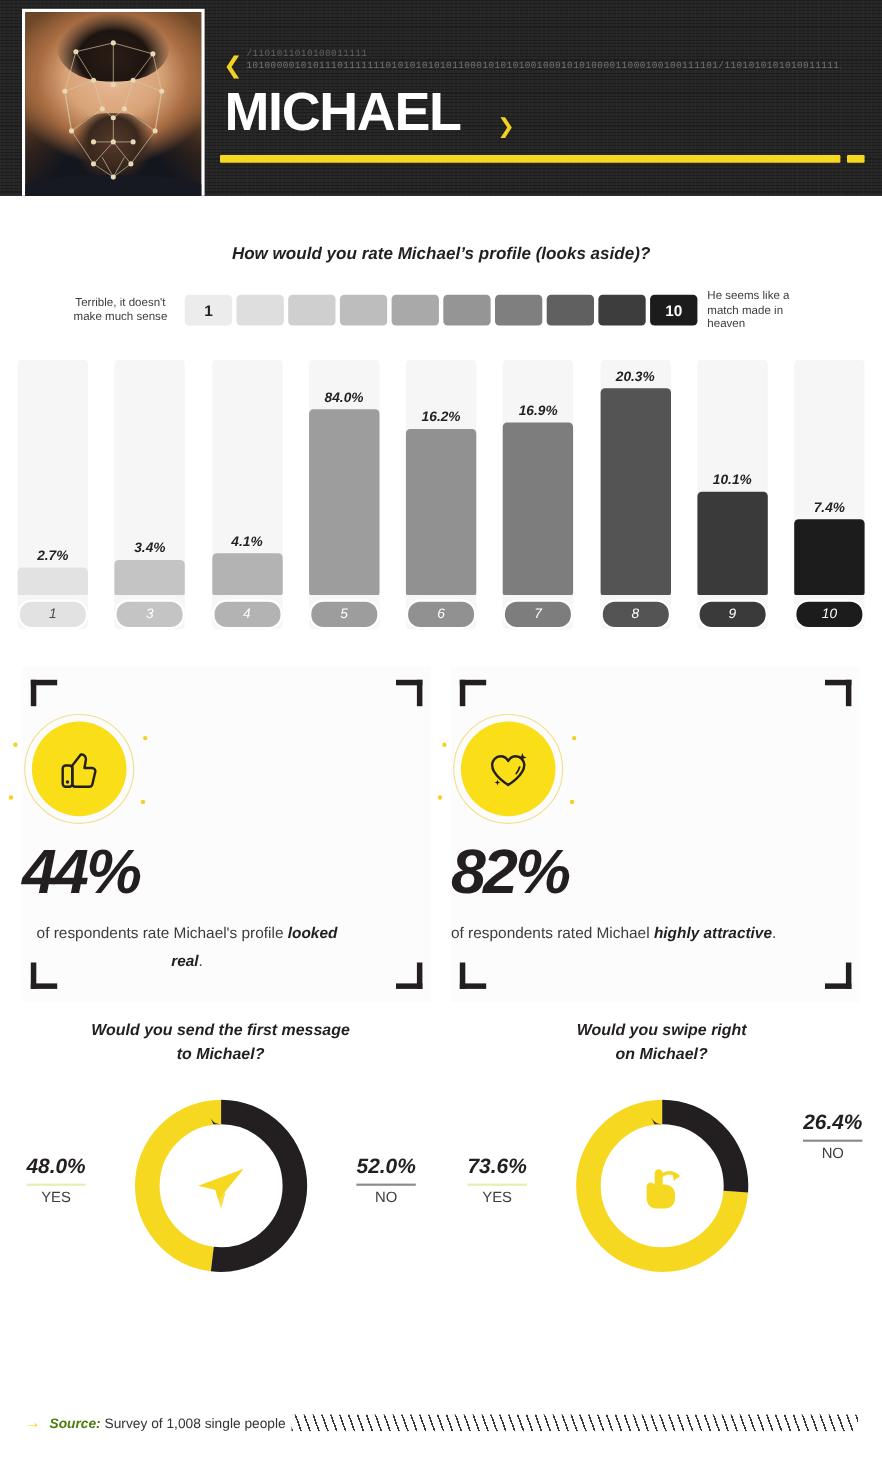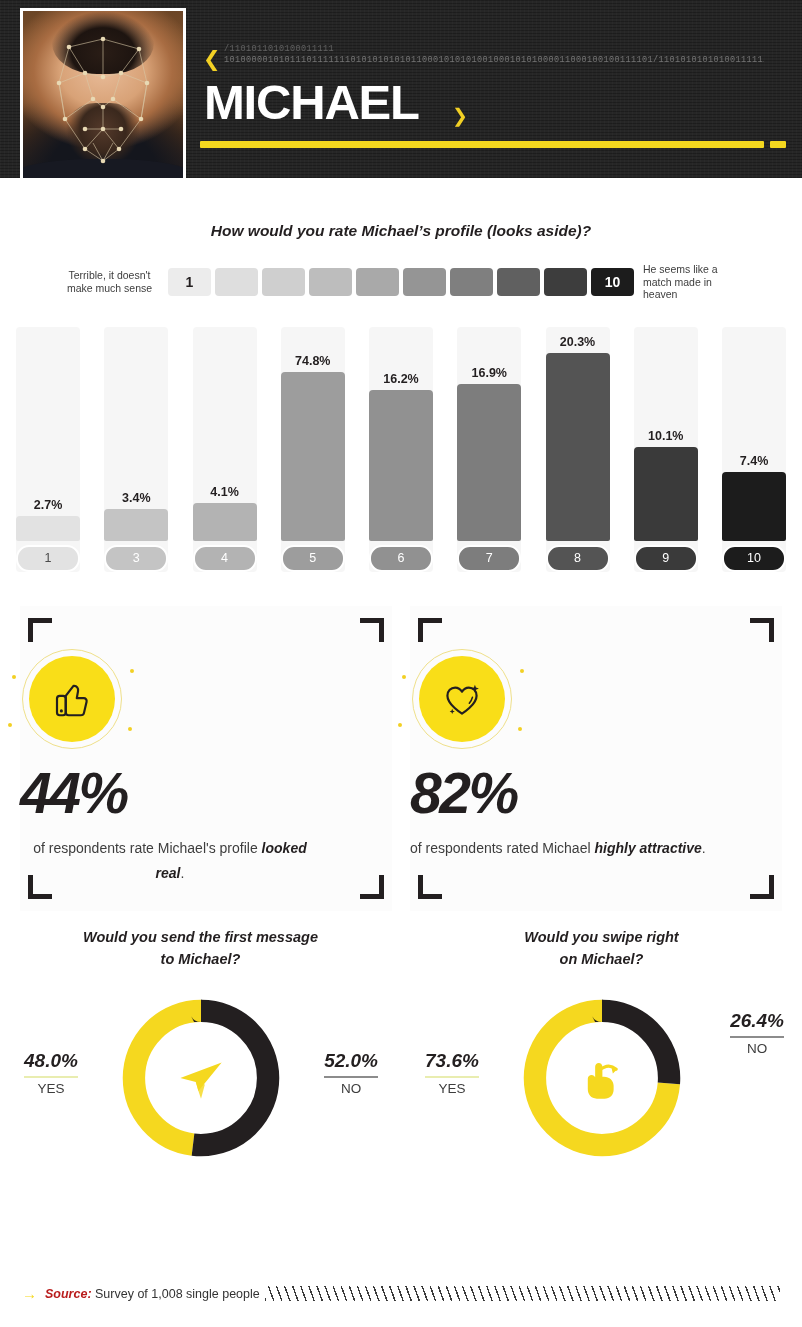--- a/index.html
+++ b/index.html
@@ -166,20 +166,21 @@
     width: 770px;
     height: 245px;
     display: flex;
     justify-content: space-between;
     align-items: flex-end;
   }
   .col {
     position: relative;
     width: 64px;
     height: 245px;
+    font-style: italic;
   }
   .col-bg {
     position: absolute;
     left: 0; top: 0;
     width: 100%; height: 100%;
     border-radius: 4px;
     background: linear-gradient(180deg, #fbfbfb 0%, #f4f4f4 100%);
   }
   .bar {
     position: absolute;
@@ -312,21 +313,21 @@
   .footer {
     position: absolute;
     left: 0; bottom: 26px;
     width: 802px;
     display: flex;
     align-items: center;
     padding: 0 22px;
   }
   .foot-arrow { color: #f5d81f; font-size: 15px; margin-right: 8px; line-height: 1; }
   .foot-text { font-size: 12.5px; color: #333; white-space: nowrap; }
-  .foot-text b { font-style: italic; color: #b91c1c; }
+  .foot-text b { font-style: italic; color: #4d7c0f; }
   .foot-slashes {
     flex: 1;
     margin-left: 5px;
     height: 15px;
     background-image: repeating-linear-gradient(70deg, #3a3a3a 0 1.4px, transparent 1.4px 7.6px);
   }
 </style>
 </head>
 <body>
 
@@ -422,21 +423,21 @@
     </div>
     <div class="col">
       <div class="col-bg" style="background: rgb(246, 246, 246);"></div>
       <div class="bar" style="height: 37.9704px; bottom: 31px; background: rgb(179, 179, 179);"></div>
       <div class="bar-val" style="bottom: 72.9704px;">4.1%</div>
       <div class="pill" style="background: rgb(179, 179, 179); color: rgb(255, 255, 255);">4</div>
     </div>
     <div class="col">
       <div class="col-bg" style="background: rgb(246, 246, 246);"></div>
       <div class="bar" style="height: 168.552px; bottom: 31px; background: rgb(157, 157, 157);"></div>
-      <div class="bar-val" style="bottom: 203.552px;">74.8%</div>
+      <div class="bar-val" style="bottom: 203.552px;">84.0%</div>
       <div class="pill" style="background: rgb(157, 157, 157); color: rgb(255, 255, 255);">5</div>
     </div>
     <div class="col">
       <div class="col-bg" style="background: rgb(246, 246, 246);"></div>
       <div class="bar" style="height: 150.03px; bottom: 31px; background: rgb(145, 145, 145);"></div>
       <div class="bar-val" style="bottom: 185.03px;">16.2%</div>
       <div class="pill" style="background: rgb(145, 145, 145); color: rgb(255, 255, 255);">6</div>
     </div>
     <div class="col">
       <div class="col-bg" style="background: rgb(246, 246, 246);"></div>

